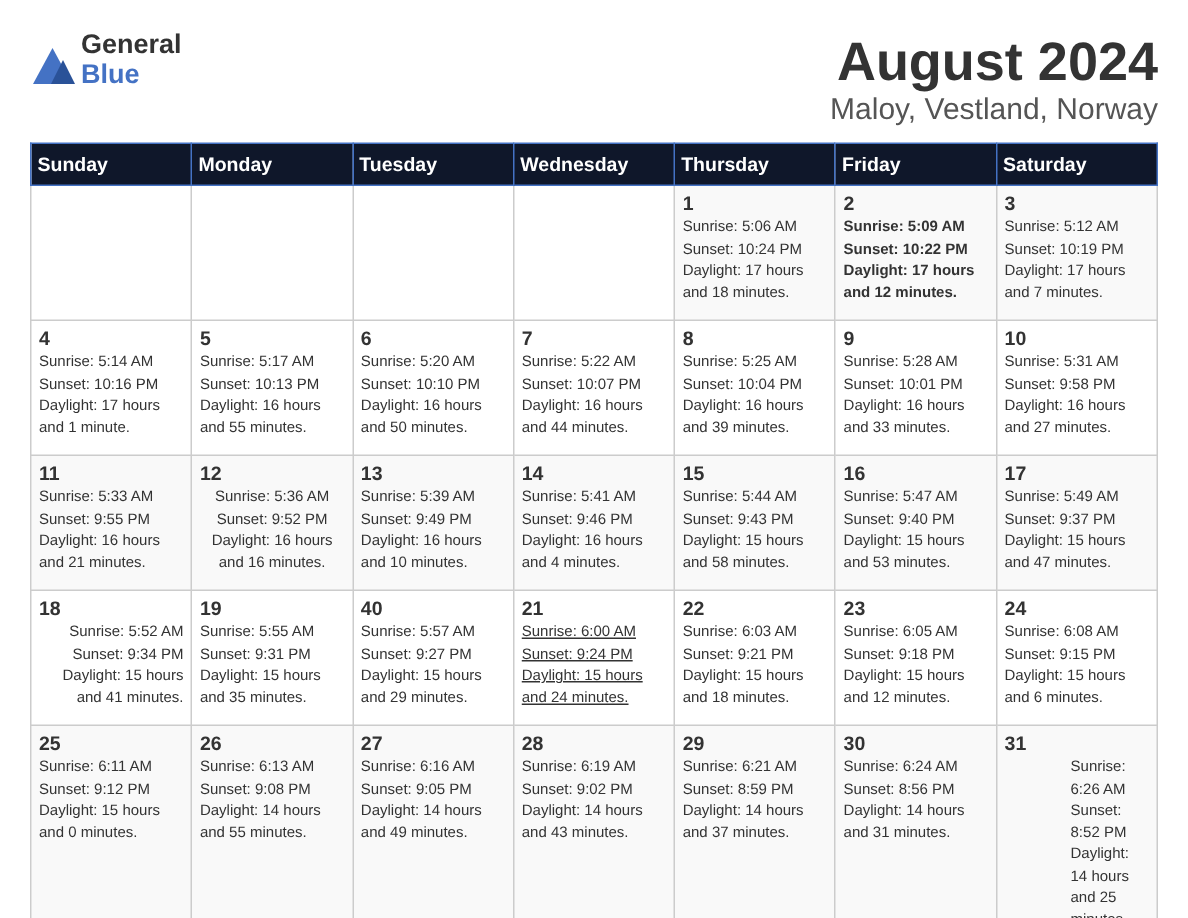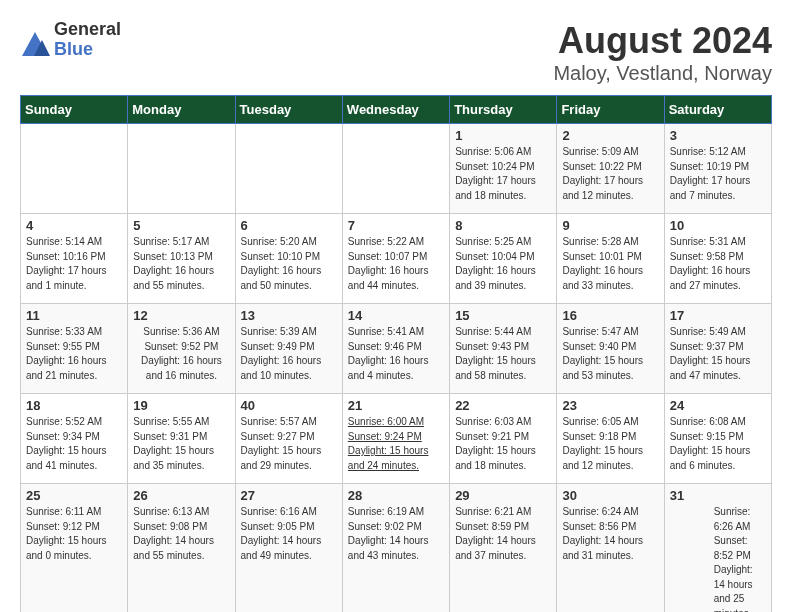--- a/index.html
+++ b/index.html
@@ -51,21 +51,21 @@
     .location-title {
       font-size: 20px;
       color: #555;
     }
     table {
       width: 100%;
       border-collapse: collapse;
       table-layout: fixed;
     }
     thead tr th {
-      background-color: #14532d;
+      background-color: #0f172a;
       color: #fff;
       font-size: 13px;
       font-weight: bold;
       padding: 6px 4px;
       text-align: left;
       border: 1px solid #4472c4;
     }
     tbody tr td {
       border: 1px solid #ccc;
       vertical-align: top;
@@ -133,21 +133,21 @@
         <td class="empty"></td>
         <td>
           <span class="day-number">1</span>
           <div class="day-detail" style="white-space: pre-line;">Sunrise: 5:06 AM
 Sunset: 10:24 PM
 Daylight: 17 hours
 and 18 minutes.</div>
         </td>
         <td>
           <span class="day-number">2</span>
-          <div class="day-detail" style="white-space: pre-line;">Sunrise: 5:09 AM
+          <div class="day-detail" style="white-space: pre-line; font-weight: bold;">Sunrise: 5:09 AM
 Sunset: 10:22 PM
 Daylight: 17 hours
 and 12 minutes.</div>
         </td>
         <td>
           <span class="day-number">3</span>
           <div class="day-detail" style="white-space: pre-line;">Sunrise: 5:12 AM
 Sunset: 10:19 PM
 Daylight: 17 hours
 and 7 minutes.</div>
@@ -251,21 +251,21 @@
           <span class="day-number">17</span>
           <div class="day-detail" style="white-space: pre-line;">Sunrise: 5:49 AM
 Sunset: 9:37 PM
 Daylight: 15 hours
 and 47 minutes.</div>
         </td>
       </tr>
       <tr>
         <td>
           <span class="day-number">18</span>
-          <div class="day-detail" style="white-space: pre-line;">Sunrise: 5:52 AM
+          <div class="day-detail" style="white-space: pre-line; text-align: right;">Sunrise: 5:52 AM
 Sunset: 9:34 PM
 Daylight: 15 hours
 and 41 minutes.</div>
         </td>
         <td>
           <span class="day-number">19</span>
           <div class="day-detail" style="white-space: pre-line;">Sunrise: 5:55 AM
 Sunset: 9:31 PM
 Daylight: 15 hours
 and 35 minutes.</div>

